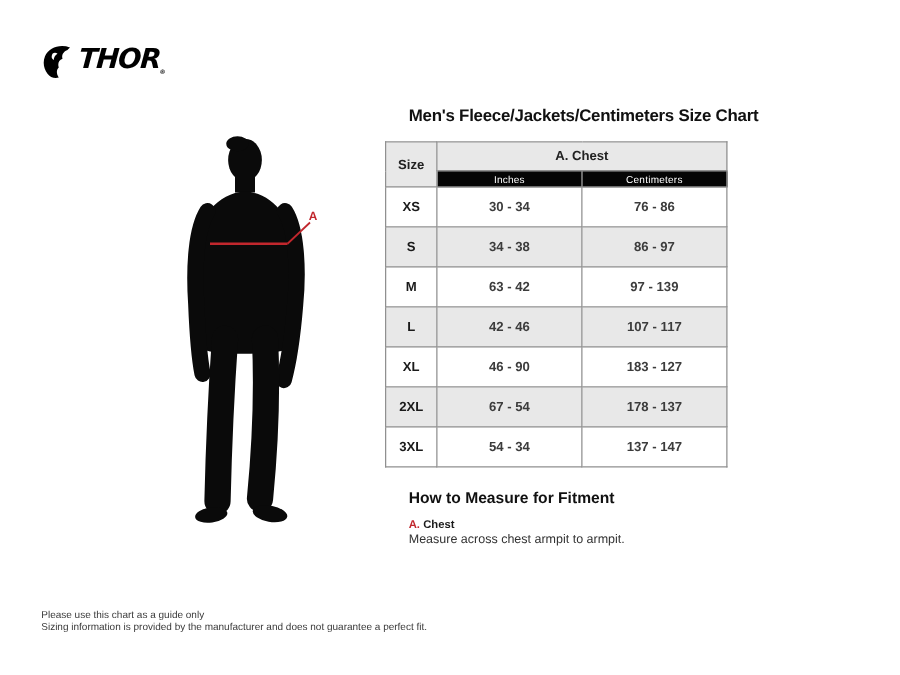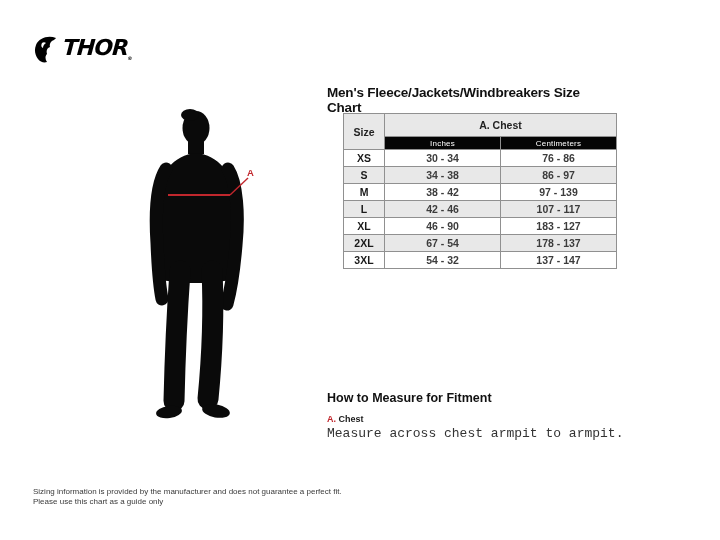--- a/index.html
+++ b/index.html
@@ -29,21 +29,21 @@
 
   
   .figure{position:absolute;left:140px;top:103px;width:125px;height:330px;}
 
   
   .chart-title{
     position:absolute;left:327px;top:85px;width:280px;
     font-size:13.5px;font-weight:bold;letter-spacing:-0.2px;color:#111;
   }
   table.size-table{
-    position:absolute;left:343px;top:113px;
+    position:absolute;left:308px;top:113px;
     width:273px;
     border-collapse:collapse;
     table-layout:fixed;
     font-size:10.5px;
   }
   .size-table th,.size-table td{
     border:1px solid var(--table-border,#909090);
     text-align:center;vertical-align:middle;
     padding:0;
   }
@@ -53,38 +53,38 @@
   .hdr-size,.hdr-measure{
     background:var(--header-bg,#e8e8e8);
     font-weight:bold;color:#222;font-size:10.5px;
   }
   .hdr-measure{height:22px;}
   .hdr-unit{
     background:var(--black,#050505);color:#fff;
     font-size:8px;font-weight:normal;height:12px;letter-spacing:0.2px;
     border-color:#1a1a1a;
   }
-  .size-table tbody tr{height:17px;background:#fff;}
+  .size-table tbody tr{height:32px;background:#fff;}
   .size-table tbody tr.alt{background:var(--row-alt-bg,#e8e8e8);}
   .size-table tbody th{font-weight:bold;color:#1a1a1a;font-size:10.5px;}
   .size-table tbody td{color:#3c3c3c;font-weight:bold;}
 
   
   .measure-heading{
     position:absolute;left:327px;top:391px;
     font-size:12.5px;font-weight:bold;color:#111;
   }
   .measure-label{
     position:absolute;left:327px;top:414px;
     font-size:9px;font-weight:bold;color:#1a1a1a;
   }
   .measure-label .letter{color:var(--accent-red,#c1272d);}
   .measure-desc{
     position:absolute;left:327px;top:426px;
-    font-size:13px;color:#333;font-family:Liberation Mono, monospace;
+    font-size:10px;color:#333;
   }
 
   
   .footer{
     position:absolute;left:33px;top:487px;
     font-size:8px;line-height:1.3;color:#3a3a3a;
   }
 </style>
 </head>
 <body>
@@ -121,21 +121,21 @@
         <ellipse cx="76" cy="308" rx="14" ry="6.5" transform="rotate(10 76 308)"></ellipse>
       </g>
       <g>
         <line x1="28" y1="92" x2="90" y2="92" stroke="#c1272d" stroke-width="2"></line>
         <line x1="90" y1="92" x2="108" y2="75" stroke="#c1272d" stroke-width="1.4"></line>
         <text x="107" y="73" font-family="Liberation Sans, sans-serif" font-size="9.5" font-weight="bold" fill="#c1272d">A</text>
       </g>
     </svg>
   </div>
 
-  <div class="chart-title">Men's Fleece/Jackets/Windbreakers Size Chart</div>
+  <div class="chart-title">Men's Fleece/Jackets/Centimeters Size Chart</div>
 
   <table class="size-table">
     <colgroup>
       <col class="col-size">
         <col class="col-in">
         <col class="col-cm">
     </colgroup>
     <thead>
       <tr>
         <th rowspan="2" class="hdr-size">Size</th>
@@ -152,51 +152,51 @@
           <td>30 - 34</td>
           <td>76 - 86</td>
         </tr>
         <tr class="alt">
           <th>S</th>
           <td>34 - 38</td>
           <td>86 - 97</td>
         </tr>
         <tr>
           <th>M</th>
-          <td>38 - 42</td>
+          <td>63 - 42</td>
           <td>97 - 139</td>
         </tr>
         <tr class="alt">
           <th>L</th>
           <td>42 - 46</td>
           <td>107 - 117</td>
         </tr>
         <tr>
           <th>XL</th>
           <td>46 - 90</td>
           <td>183 - 127</td>
         </tr>
         <tr class="alt">
           <th>2XL</th>
           <td>67 - 54</td>
           <td>178 - 137</td>
         </tr>
         <tr>
           <th>3XL</th>
-          <td>54 - 32</td>
+          <td>54 - 34</td>
           <td>137 - 147</td>
         </tr>
       </tbody>
   </table>
 
   <div class="measure-heading">How to Measure for Fitment</div>
   <div class="measure-label">
     <span class="letter">A.</span>
     <span>Chest</span>
   </div>
   <div class="measure-desc">Measure across chest armpit to armpit.</div>
 
   <div class="footer">
+    <div>Please use this chart as a guide only</div>
     <div>Sizing information is provided by the manufacturer and does not guarantee a perfect fit.</div>
-    <div>Please use this chart as a guide only</div>
   </div>
 
 </div>
 
 </body></html>

